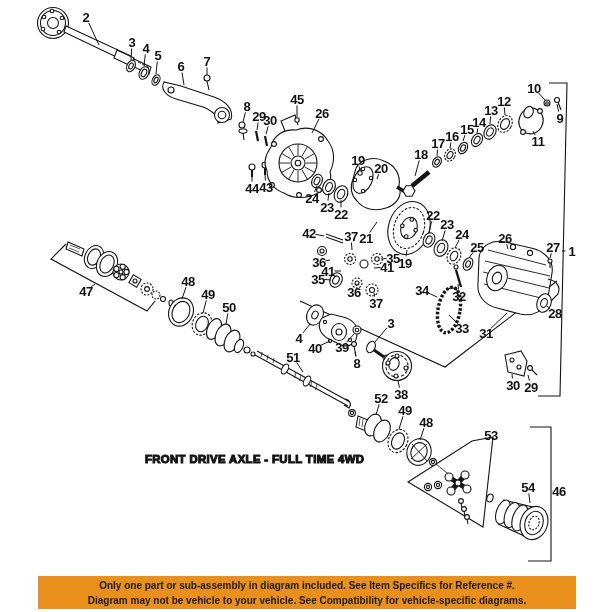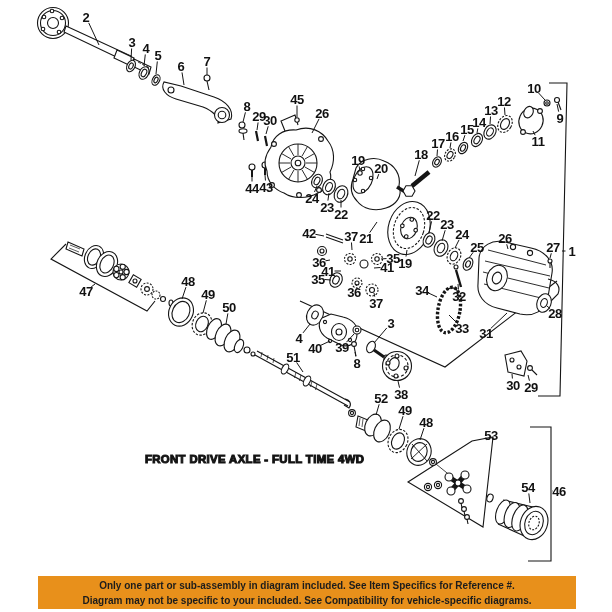--- a/index.html
+++ b/index.html
@@ -540,16 +540,16 @@
           <line x1="528.8062257748298" y1="493.44980619863884" x2="530" y2="503" stroke="#151515" stroke-width="1"></line>
           <text x="528" y="491.5" text-anchor="middle" stroke="none">54</text>
           <line x1="552.5" y1="491" x2="552" y2="491" stroke="#151515" stroke-width="1"></line>
           <text x="559" y="495.5" text-anchor="middle" stroke="none">46</text>
         </g>
   </g>
 </svg>
 
 <div class="banner" style="background: rgb(232, 144, 27); color: rgb(28, 28, 28);">
   <span>Only one part or sub-assembly in diagram included. See Item Specifics for Reference #.</span>
-  <span>Diagram may not be specific to your included. See Compatibility for vehicle-specific diagrams.</span>
+  <span>Diagram may not be vehicle to your vehicle. See Compatibility for vehicle-specific diagrams.</span>
 </div>
 
 </div>
 
 </body></html>

